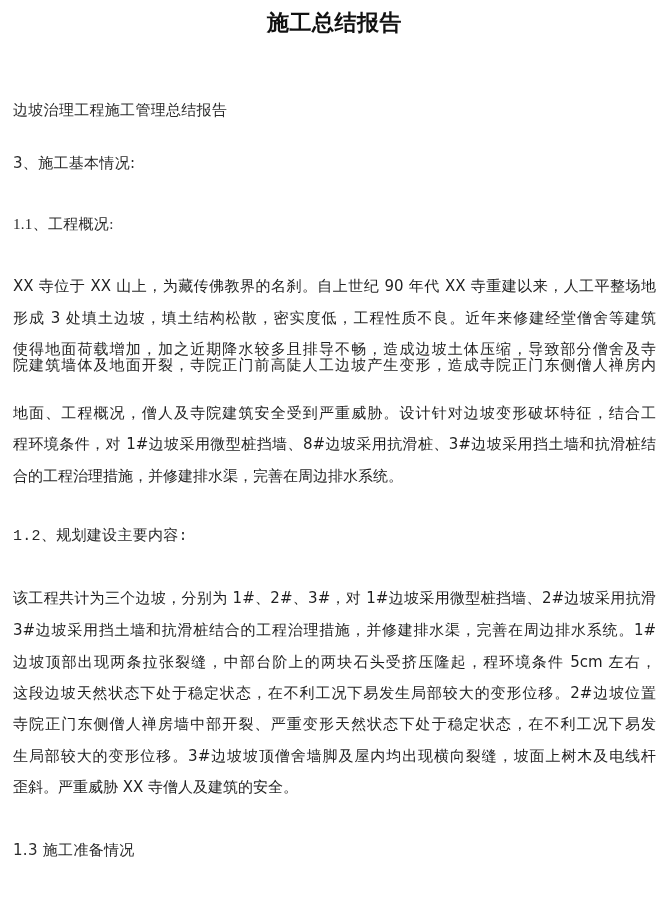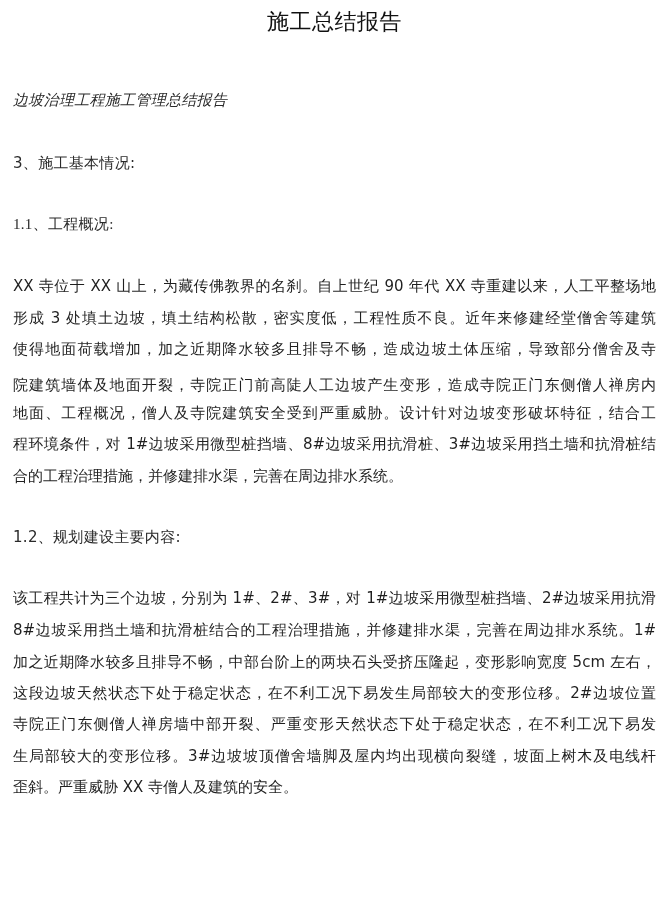--- a/index.html
+++ b/index.html
@@ -22,21 +22,21 @@
       width: 669px;
       height: 922px;
     }
     .title {
       position: absolute;
       left: 0;
       top: 8px;
       width: 669px;
       text-align: center;
       font-family: "DejaVu Serif", "Liberation Serif", serif;
-      font-weight: normal;
+      font-weight: bold;
       font-size: 22px;
       line-height: 28px;
       letter-spacing: 0.5px;
       color: #111111;
     }
     .line {
       position: absolute;
       left: 13px;
       width: 643px;
       font-size: 15px;
@@ -56,43 +56,44 @@
       letter-spacing: 0.3px;
     }
   </style>
 </head>
 <body>
 
 <div class="doc">
 
   <div class="title">施工总结报告</div>
 
-  <div class="line heading" style="top:90px;font-style:italic;">边坡治理工程施工管理总结报告</div>
+  <div class="line heading" style="top:100px;">边坡治理工程施工管理总结报告</div>
 
   <div class="line heading" style="top:153px;">3、施工基本情况:</div>
 
   <div class="line heading" style="top:214px;font-family:Liberation Serif, serif;">1.1、工程概况:</div>
 
   <div>
     <div class="line just" style="top:276px;">XX 寺位于 XX 山上，为藏传佛教界的名刹。自上世纪 90 年代 XX 寺重建以来，人工平整场地</div>
     <div class="line just" style="top:308px;">形成 3 处填土边坡，填土结构松散，密实度低，工程性质不良。近年来修建经堂僧舍等建筑</div>
     <div class="line just" style="top:339px;">使得地面荷载增加，加之近期降水较多且排导不畅，造成边坡土体压缩，导致部分僧舍及寺</div>
-    <div class="line just" style="top:375px;">院建筑墙体及地面开裂，寺院正门前高陡人工边坡产生变形，造成寺院正门东侧僧人禅房内</div>
+    <div class="line just" style="top:355px;">院建筑墙体及地面开裂，寺院正门前高陡人工边坡产生变形，造成寺院正门东侧僧人禅房内</div>
     <div class="line just" style="top:403px;">地面、工程概况，僧人及寺院建筑安全受到严重威胁。设计针对边坡变形破坏特征，结合工</div>
     <div class="line just" style="top:434px;">程环境条件，对 1#边坡采用微型桩挡墙、8#边坡采用抗滑桩、3#边坡采用挡土墙和抗滑桩结</div>
     <div class="line" style="top:466px;">合的工程治理措施，并修建排水渠，完善在周边排水系统。</div>
   </div>
 
-  <div class="line heading" style="top:527px;">1.2、规划建设主要内容:</div>
+  <div class="line heading" style="top:527px;font-family:Liberation Mono, monospace;">1.2、规划建设主要内容:</div>
 
   <div>
     <div class="line just" style="top:588px;">该工程共计为三个边坡，分别为 1#、2#、3#，对 1#边坡采用微型桩挡墙、2#边坡采用抗滑桩、</div>
-    <div class="line just" style="top:620px;">8#边坡采用挡土墙和抗滑桩结合的工程治理措施，并修建排水渠，完善在周边排水系统。1#</div>
-    <div class="line just" style="top:652px;">加之近期降水较多且排导不畅，中部台阶上的两块石头受挤压隆起，变形影响宽度 5cm 左右，</div>
+    <div class="line just" style="top:620px;">3#边坡采用挡土墙和抗滑桩结合的工程治理措施，并修建排水渠，完善在周边排水系统。1#</div>
+    <div class="line just" style="top:652px;">边坡顶部出现两条拉张裂缝，中部台阶上的两块石头受挤压隆起，程环境条件 5cm 左右，</div>
     <div class="line just" style="top:683px;">这段边坡天然状态下处于稳定状态，在不利工况下易发生局部较大的变形位移。2#边坡位置</div>
     <div class="line just" style="top:714px;">寺院正门东侧僧人禅房墙中部开裂、严重变形天然状态下处于稳定状态，在不利工况下易发</div>
     <div class="line just" style="top:746px;">生局部较大的变形位移。3#边坡坡顶僧舍墙脚及屋内均出现横向裂缝，坡面上树木及电线杆</div>
     <div class="line" style="top:777px;">歪斜。严重威胁 XX 寺僧人及建筑的安全。</div>
   </div>
 
+  <div class="line heading" style="top:840px;">1.3 施工准备情况</div>
 
 
 </div>
 
 </body></html>

